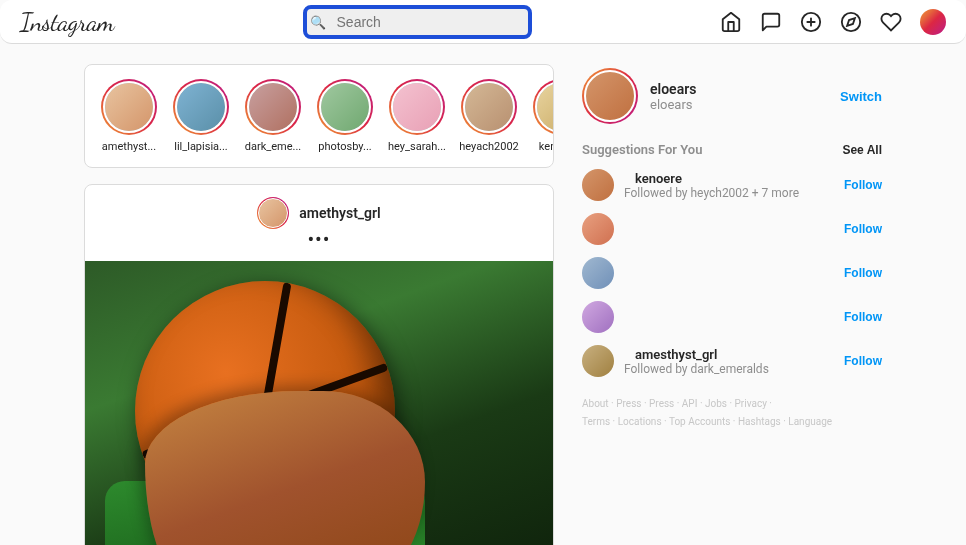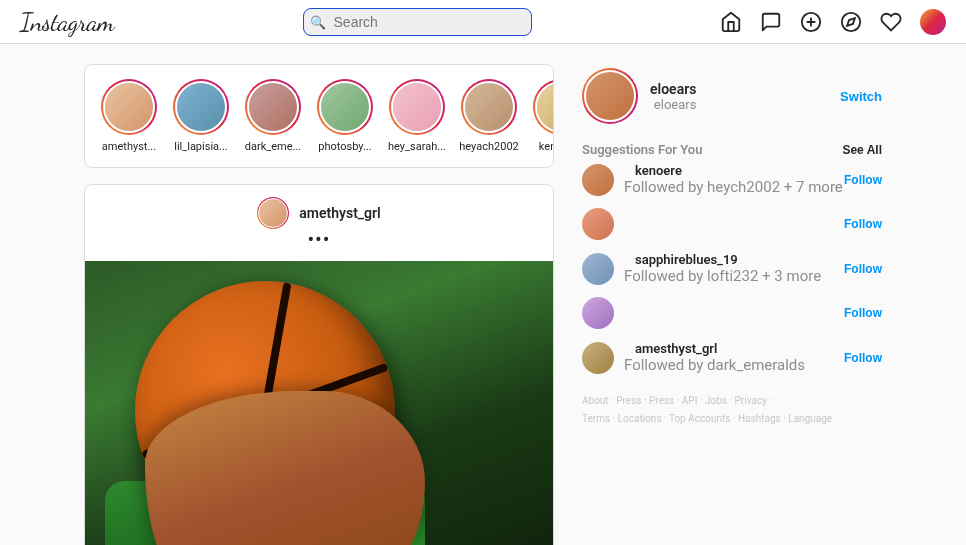--- a/index.html
+++ b/index.html
@@ -19,34 +19,35 @@
       height: 44px;
       display: flex;
       align-items: center;
       justify-content: space-between;
       padding: 0 20px;
       position: fixed;
       top: 0;
       left: 0;
       right: 0;
       z-index: 100;
+      border-radius: 12px;
     }
     .navbar-logo {
       font-family: 'Billabong', 'Dancing Script', cursive;
       font-size: 26px;
       font-weight: 400;
       color: #262626;
       letter-spacing: -0.5px;
     }
     .navbar-search {
       position: relative;
     }
     .navbar-search input {
       background: #efefef;
-      border: 1px solid #1d4ed8;
+      border: 4px solid #1d4ed8;
       border-radius: 8px;
       padding: 5px 10px 5px 30px;
       font-size: 14px;
       color: #8e8e8e;
       width: 229px;
       outline: none;
     }
     .search-icon-wrap {
       position: absolute;
       left: 8px;
@@ -272,21 +273,20 @@
     .current-user-section {
       display: flex;
       align-items: center;
       justify-content: space-between;
       margin-bottom: 18px;
     }
     .current-user-left {
       display: flex;
       align-items: center;
       gap: 12px;
-      text-align: right;
     }
     .current-user-avatar {
       width: 56px;
       height: 56px;
       border-radius: 50%;
       background: linear-gradient(135deg, #f09433, #e6683c, #dc2743, #cc2366, #bc1888);
       padding: 2px;
       cursor: pointer;
     }
     .current-user-avatar-inner {
@@ -312,21 +312,21 @@
       cursor: pointer;
       background: none;
       border: none;
     }
 
     
     .suggestions-header {
       display: flex;
       justify-content: space-between;
       align-items: center;
-      margin-bottom: 6px;
+      margin-bottom: 12px;
     }
     .suggestions-title {
       font-size: 13px;
       font-weight: 600;
       color: #8e8e8e;
     }
     .see-all-btn {
       font-size: 12px;
       font-weight: 600;
       color: #262626;
@@ -352,21 +352,21 @@
       cursor: pointer;
     }
     .suggestion-name {
       font-size: 13px;
       font-weight: 600;
       color: #262626;
       cursor: pointer;
       padding-left: 11px;
     }
     .suggestion-sub {
-      font-size: 15px;
+      font-size: 12px;
       color: #8e8e8e;
     }
     .follow-btn {
       font-size: 12px;
       font-weight: 600;
       color: #0095f6;
       cursor: pointer;
       background: none;
       border: none;
     }
@@ -573,24 +573,20 @@
         </div>
         <div class="suggestion-item">
           <div class="suggestion-left">
             <div class="suggestion-avatar av-s2"></div>
           </div>
           <button class="follow-btn">Follow</button>
         </div>
         <div class="suggestion-item">
           <div class="suggestion-left">
             <div class="suggestion-avatar av-s3"></div>
-            <div>
-              <div class="suggestion-name">sapphireblues_19</div>
-              <div class="suggestion-sub">Followed by lofti232 + 3 more</div>
-            </div>
           </div>
           <button class="follow-btn">Follow</button>
         </div>
         <div class="suggestion-item">
           <div class="suggestion-left">
             <div class="suggestion-avatar av-s4"></div>
           </div>
           <button class="follow-btn">Follow</button>
         </div>
         <div class="suggestion-item">

